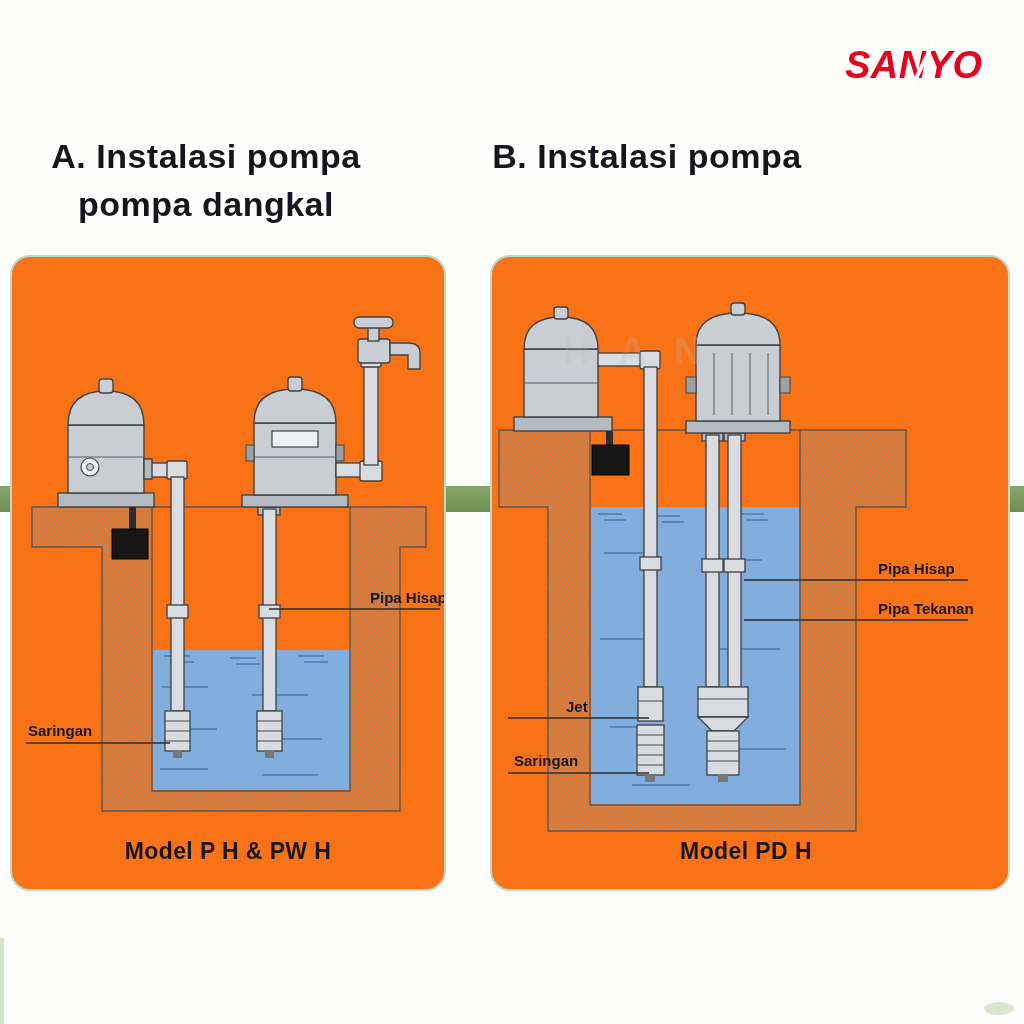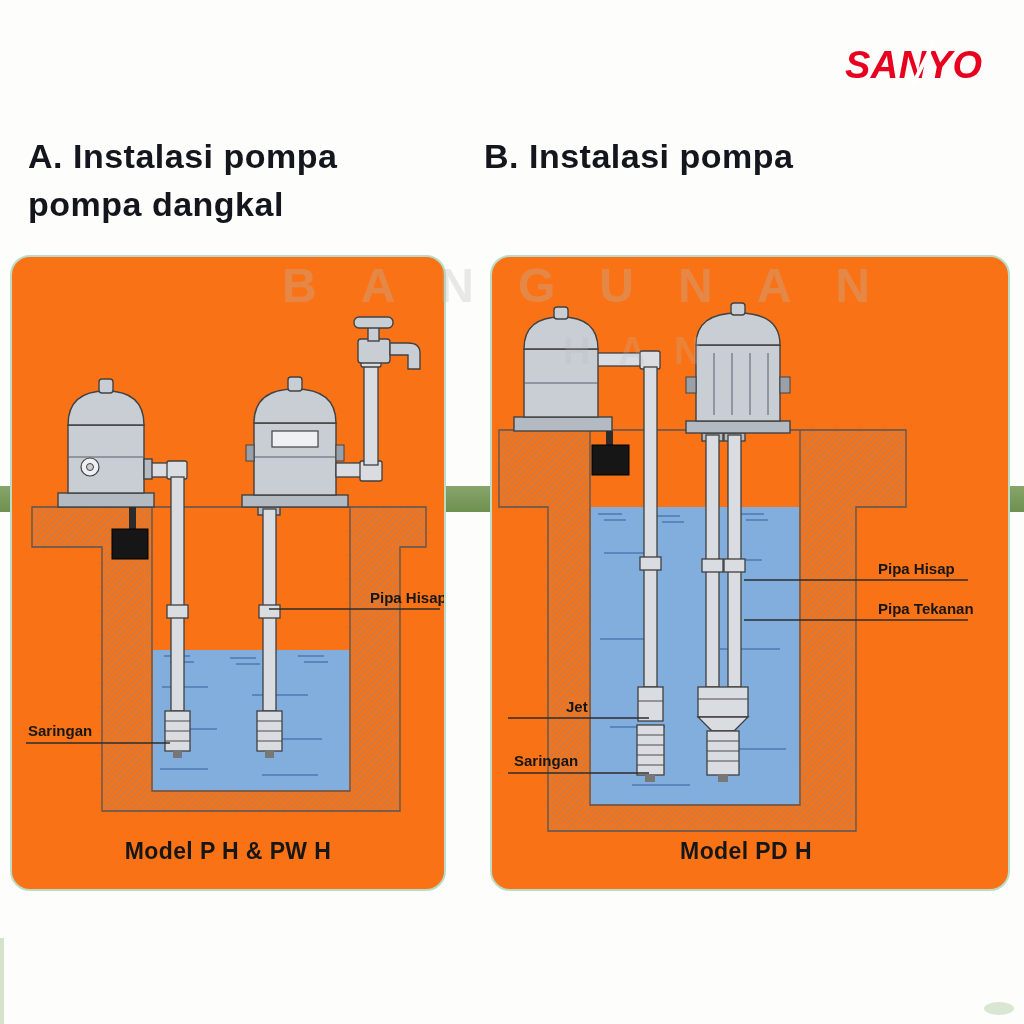--- a/index.html
+++ b/index.html
@@ -11,24 +11,24 @@
                   background:linear-gradient(#88a569,#6d9050); z-index:1; }
   .artifact1 { position:absolute; left:984px; top:1002px; width:30px; height:13px;
                background:#d9e7d2; border-radius:50%; z-index:1; }
   .artifact2 { position:absolute; left:0; top:938px; width:4px; height:86px; background:#d5e3cd; z-index:1; }
 
   .panel { position:absolute; top:255px; background:#f97316; border:2px solid #b9dcc5;
            border-radius:20px; z-index:2; overflow:hidden; }
   .panel-a { left:10px;  width:436px; height:636px; }
   .panel-b { left:490px; width:520px; height:636px; }
 
-  .heading { position:absolute; z-index:4; text-align:left; font-weight:700; font-size:34px;
+  .heading { position:absolute; z-index:4; text-align:center; font-weight:700; font-size:34px;
              color:#15151d; line-height:1.4; letter-spacing:.5px; }
   .heading-a { left:28px;  top:133px; width:356px; }
-  .heading-b { left:484px; top:133px; width:350px; }
+  .heading-b { left:472px; top:133px; width:350px; }
 
   .logo { position:absolute; left:845px; top:44px; z-index:4; font-size:38px; font-weight:700;
           font-style:italic; color:#e8001f; letter-spacing:.5px; }
   .logo-slash { position:absolute; left:76px; top:-5px; width:4px; height:50px;
                 background:#ffffff; transform:rotate(26deg); }
 
   .watermark { position:absolute; z-index:3; color:#b9b9b9; font-weight:700;
                white-space:nowrap; pointer-events:none; }
   .wm1 { left:282px; top:258px; font-size:48px; letter-spacing:44px; opacity:.30; }
   .wm2 { left:526px; top:330px; font-size:38px; letter-spacing:28px; opacity:.22;padding-left:37px; }
@@ -54,21 +54,20 @@
 
   <div class="green-stripe"></div>
   <div class="artifact1"></div>
   <div class="artifact2"></div>
 
   <div class="logo">
     <span>SANYO</span>
     <span class="logo-slash"></span>
   </div>
 
-  <div class="watermark wm1">BANGUNAN</div>
   <div class="watermark wm2">HAN</div>
 
   <div class="heading heading-a">
     <div>A. Instalasi pompa</div>
     <div>pompa dangkal</div>
   </div>
 
   <div class="heading heading-b">
     <div>B. Instalasi pompa</div>
   </div>

